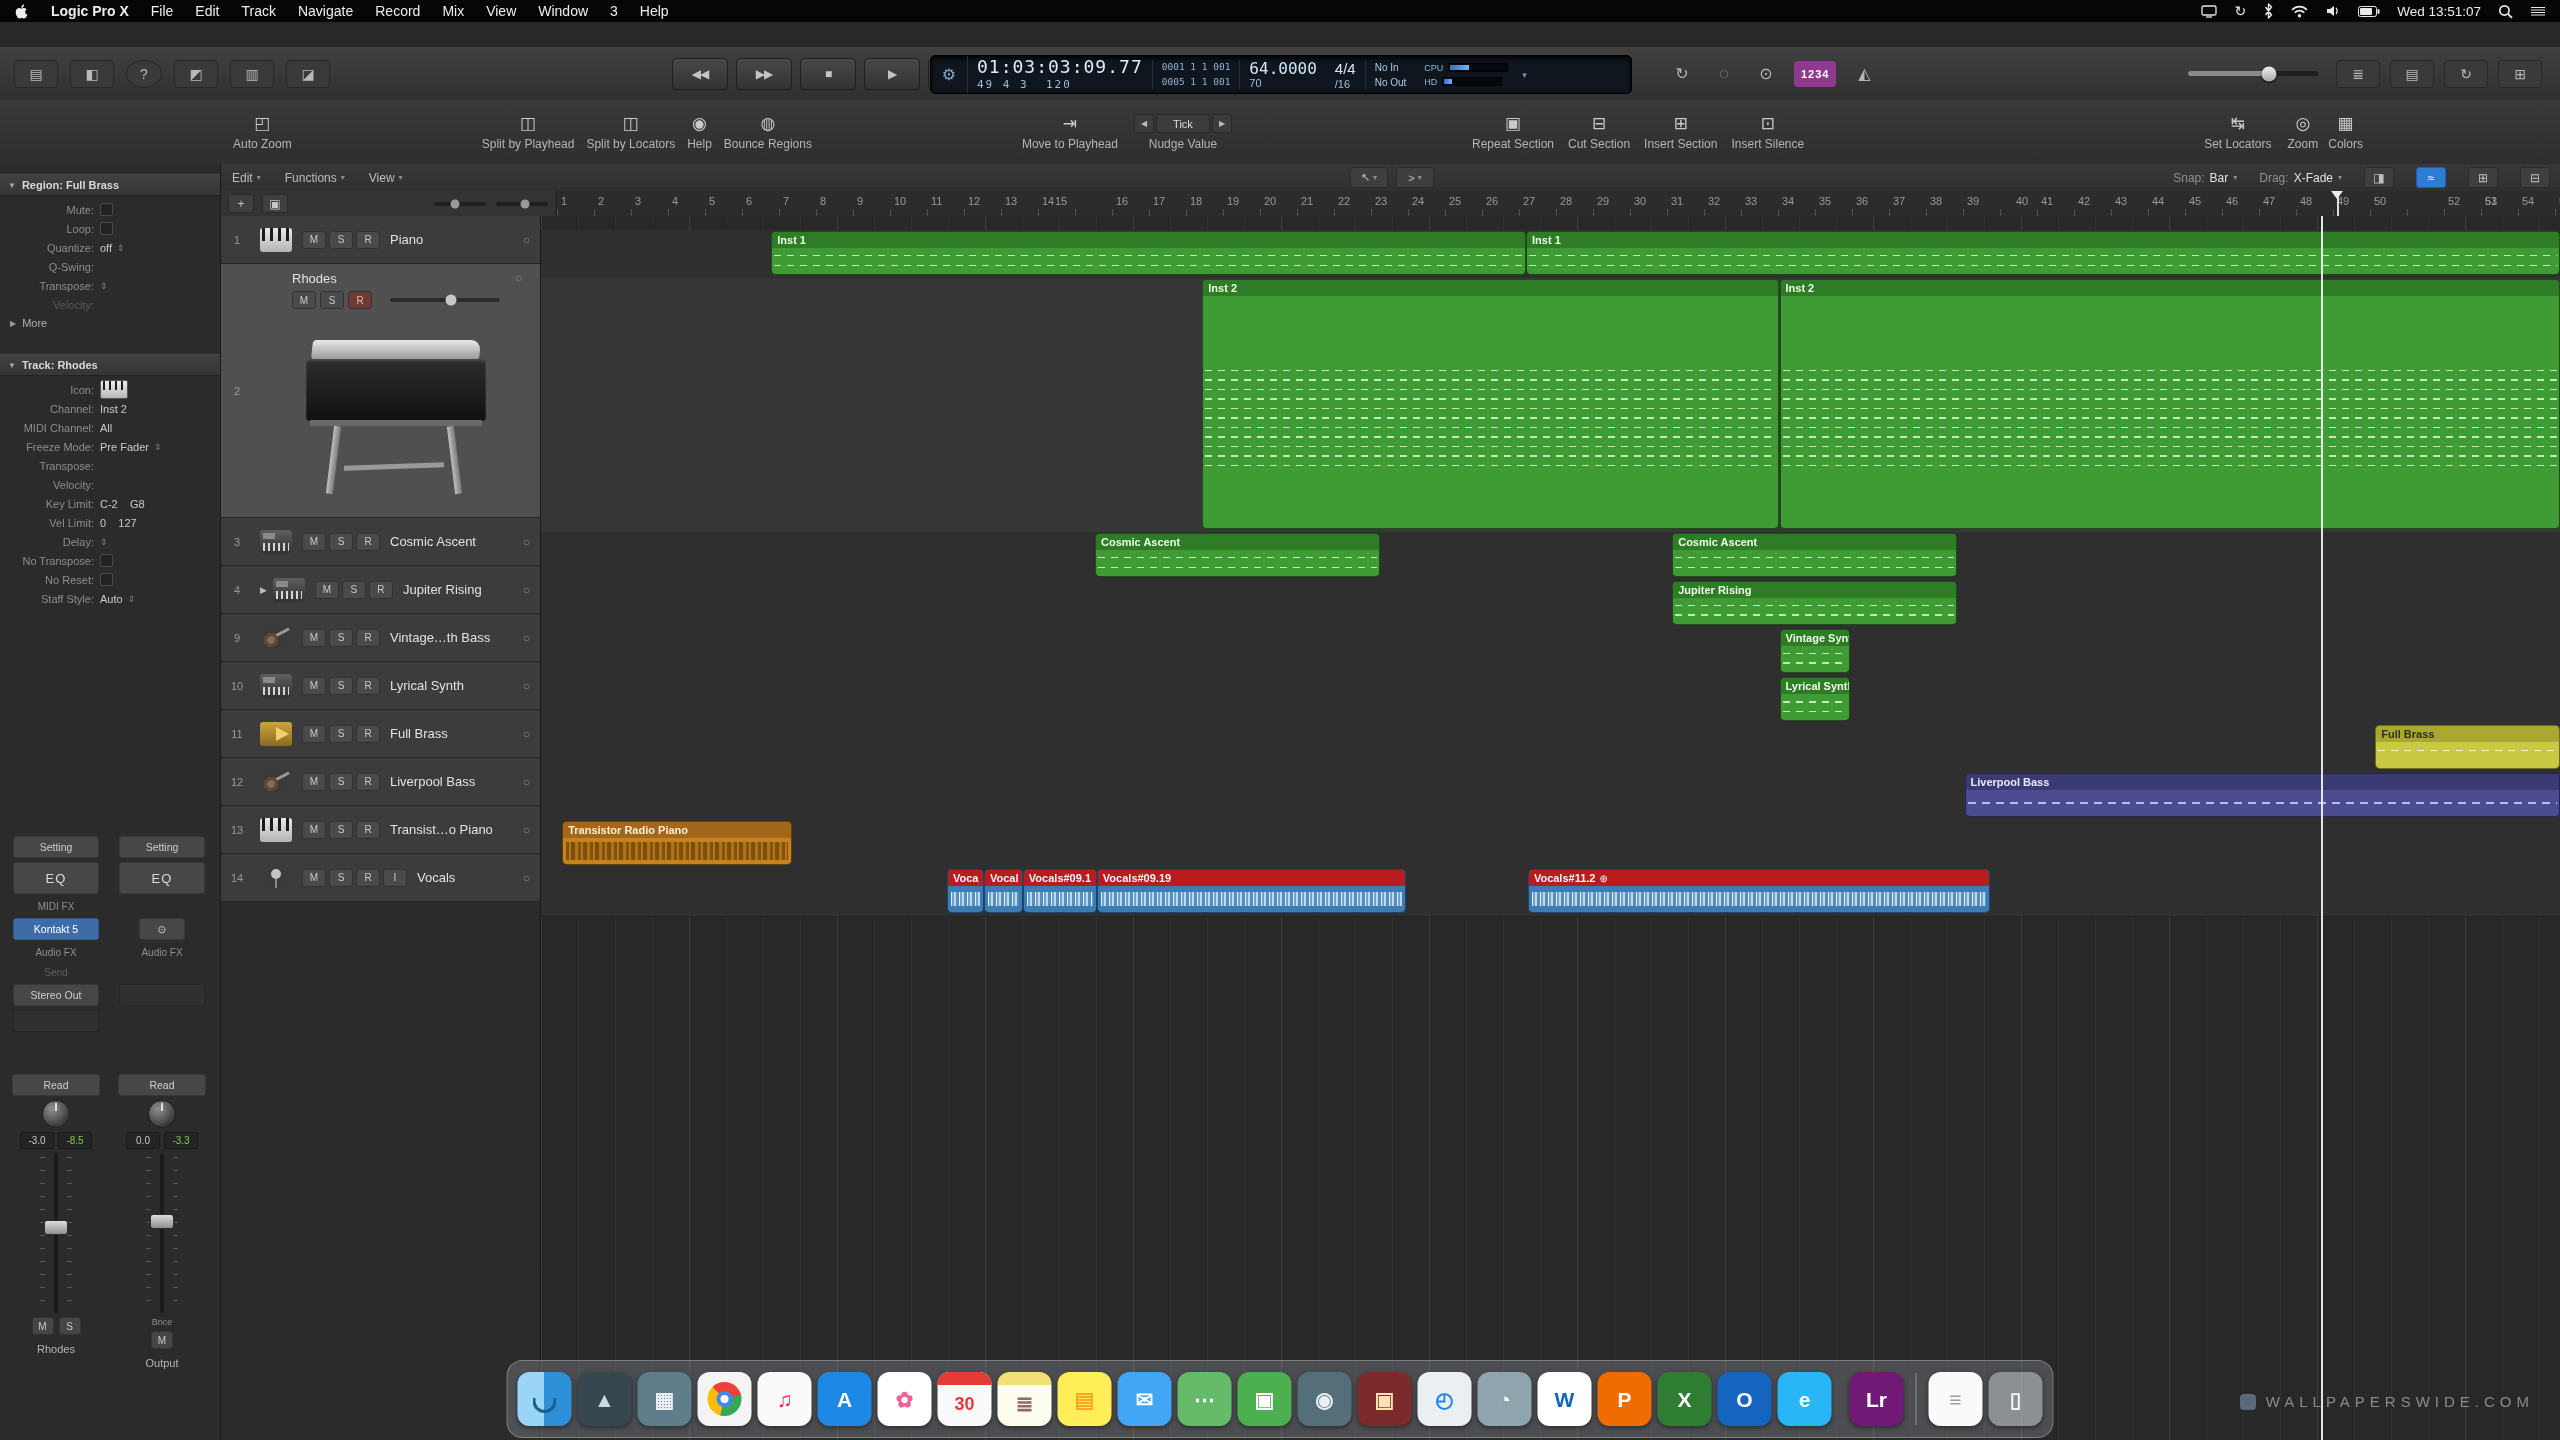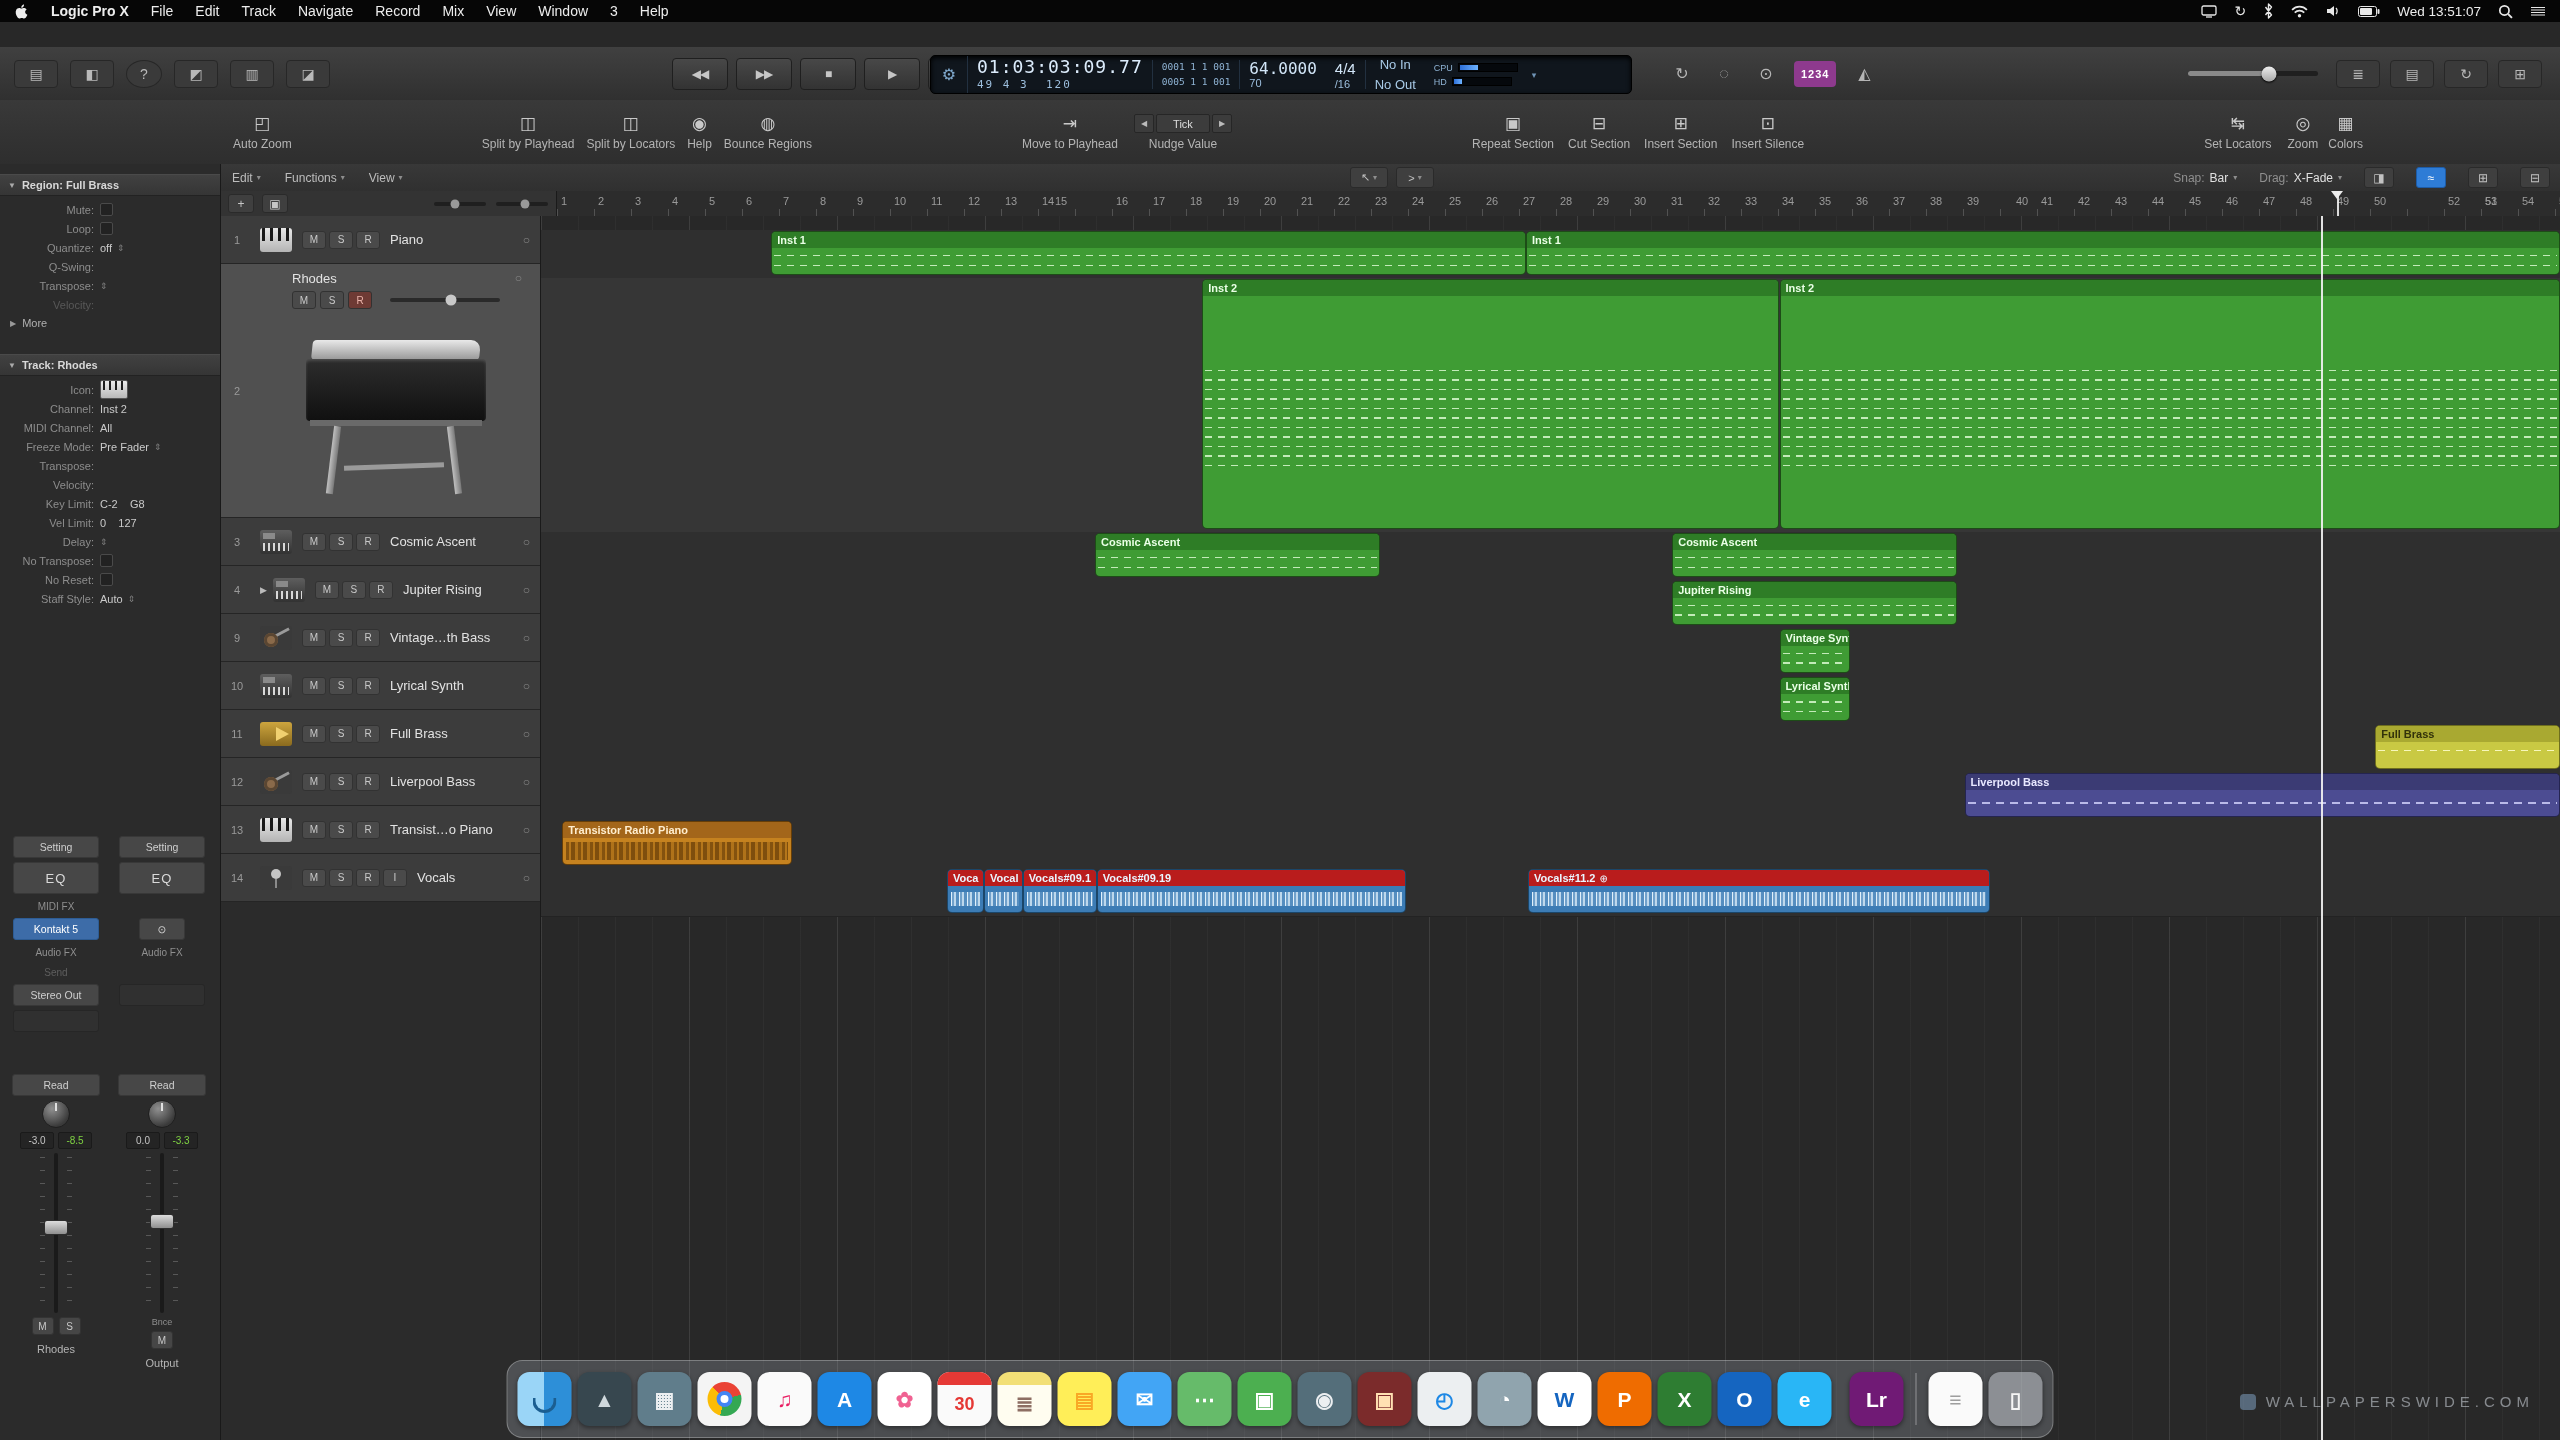--- a/index.html
+++ b/index.html
@@ -45,21 +45,21 @@
             font-size:16px;border-right:1px solid #223040;}
   .lcd-sec{padding:2px 9px;display:flex;flex-direction:column;justify-content:center;}
   .lcd-div{width:1px;background:#223040;margin:4px 0;}
   .lcd-smpte{font-family:"DejaVu Sans Mono",monospace;font-size:18px;color:#dcecfc;line-height:1;letter-spacing:1px;}
   .lcd-pos{font-family:"DejaVu Sans Mono",monospace;font-size:11px;letter-spacing:2px;margin-top:2px;color:#9dbfde;white-space:pre;}
   .lcd-small{font-family:"DejaVu Sans Mono",monospace;font-size:9.5px;line-height:1.5;color:#8fb3d4;white-space:pre;}
   .lcd-tempo-big{font-family:"DejaVu Sans Mono",monospace;font-size:16px;color:#d2e6f8;line-height:1.1;}
   .lcd-tempo-sub{font-size:11px;color:#9dbfde;}
   .lcd-sig-big{font-size:15px;color:#d2e6f8;line-height:1.2;}
   .lcd-sig-sub{font-size:11px;color:#9dbfde;}
-  .lcd-midi{font-size:13px;line-height:1.5;text-align:center;}
+  .lcd-midi{font-size:10px;line-height:1.5;}
   .meters{display:flex;flex-direction:column;justify-content:center;gap:4px;padding:0 9px;}
   .meter-row{display:flex;align-items:center;gap:5px;font-size:9px;color:#8fb3d4;}
   .meter-bar{width:58px;height:7px;background:#05080c;border:1px solid #000;position:relative;}
   .meter-fill{position:absolute;top:1px;bottom:1px;left:1px;background:linear-gradient(90deg,#2e6fd8,#6db2ff);}
   .lcd-caret{align-self:center;margin:0 5px;color:#6f93b5;font-size:9px;}
   .lcd-right{position:absolute;left:1668px;top:0;height:100%;display:flex;align-items:center;gap:14px;}
   .lr-btn{min-width:28px;height:26px;border-radius:4px;display:flex;align-items:center;justify-content:center;
           color:#b5b5b5;font-size:16px;}
   .lr-btn.active{background:#8e3a8e;color:#fff;font-size:11px;font-weight:bold;padding:0 7px;letter-spacing:1px;}
   .cb-right{position:absolute;right:18px;top:0;height:100%;display:flex;align-items:center;gap:18px;}

